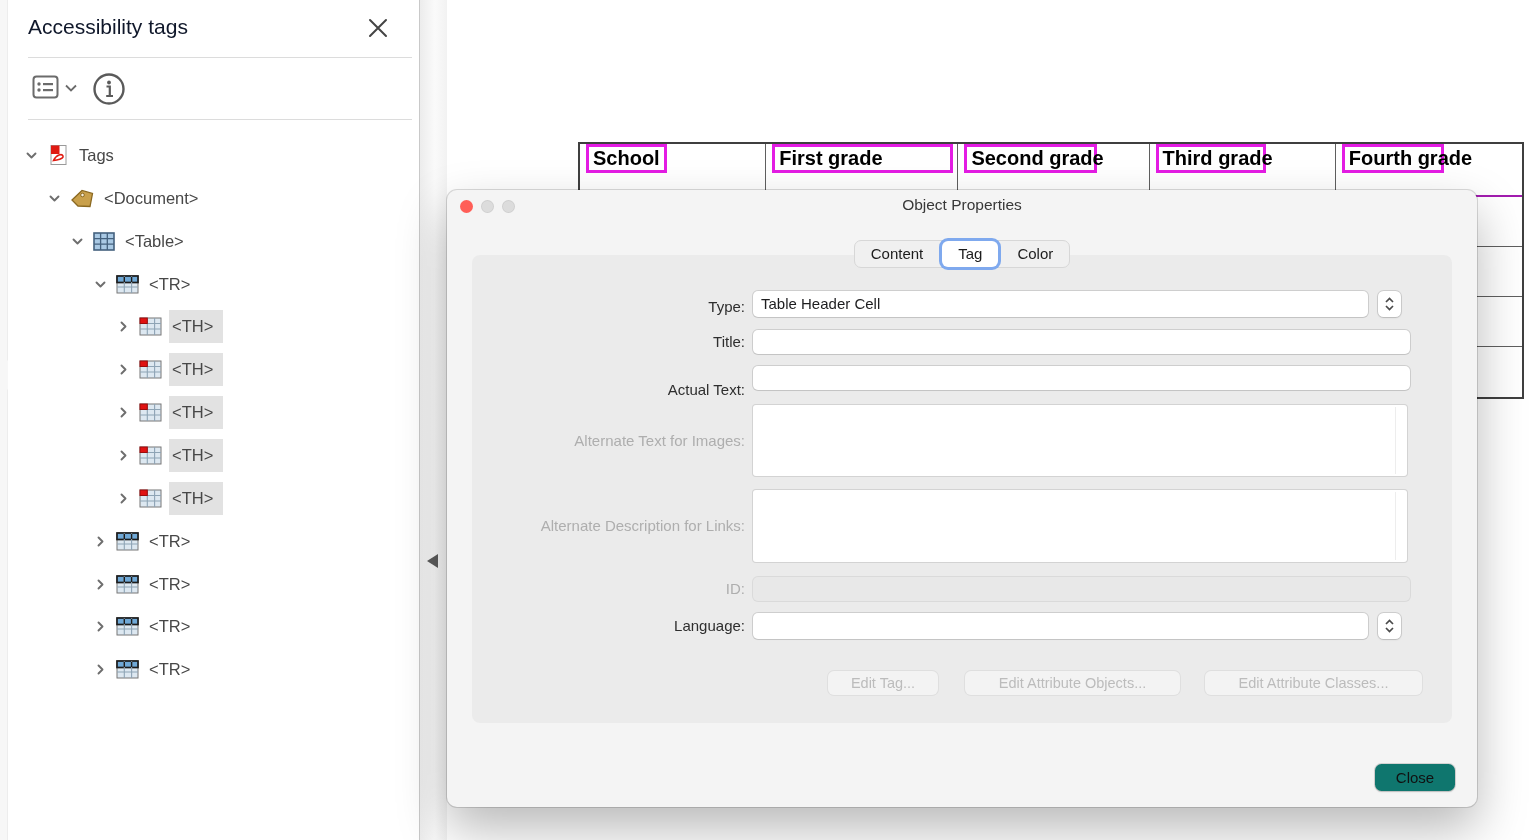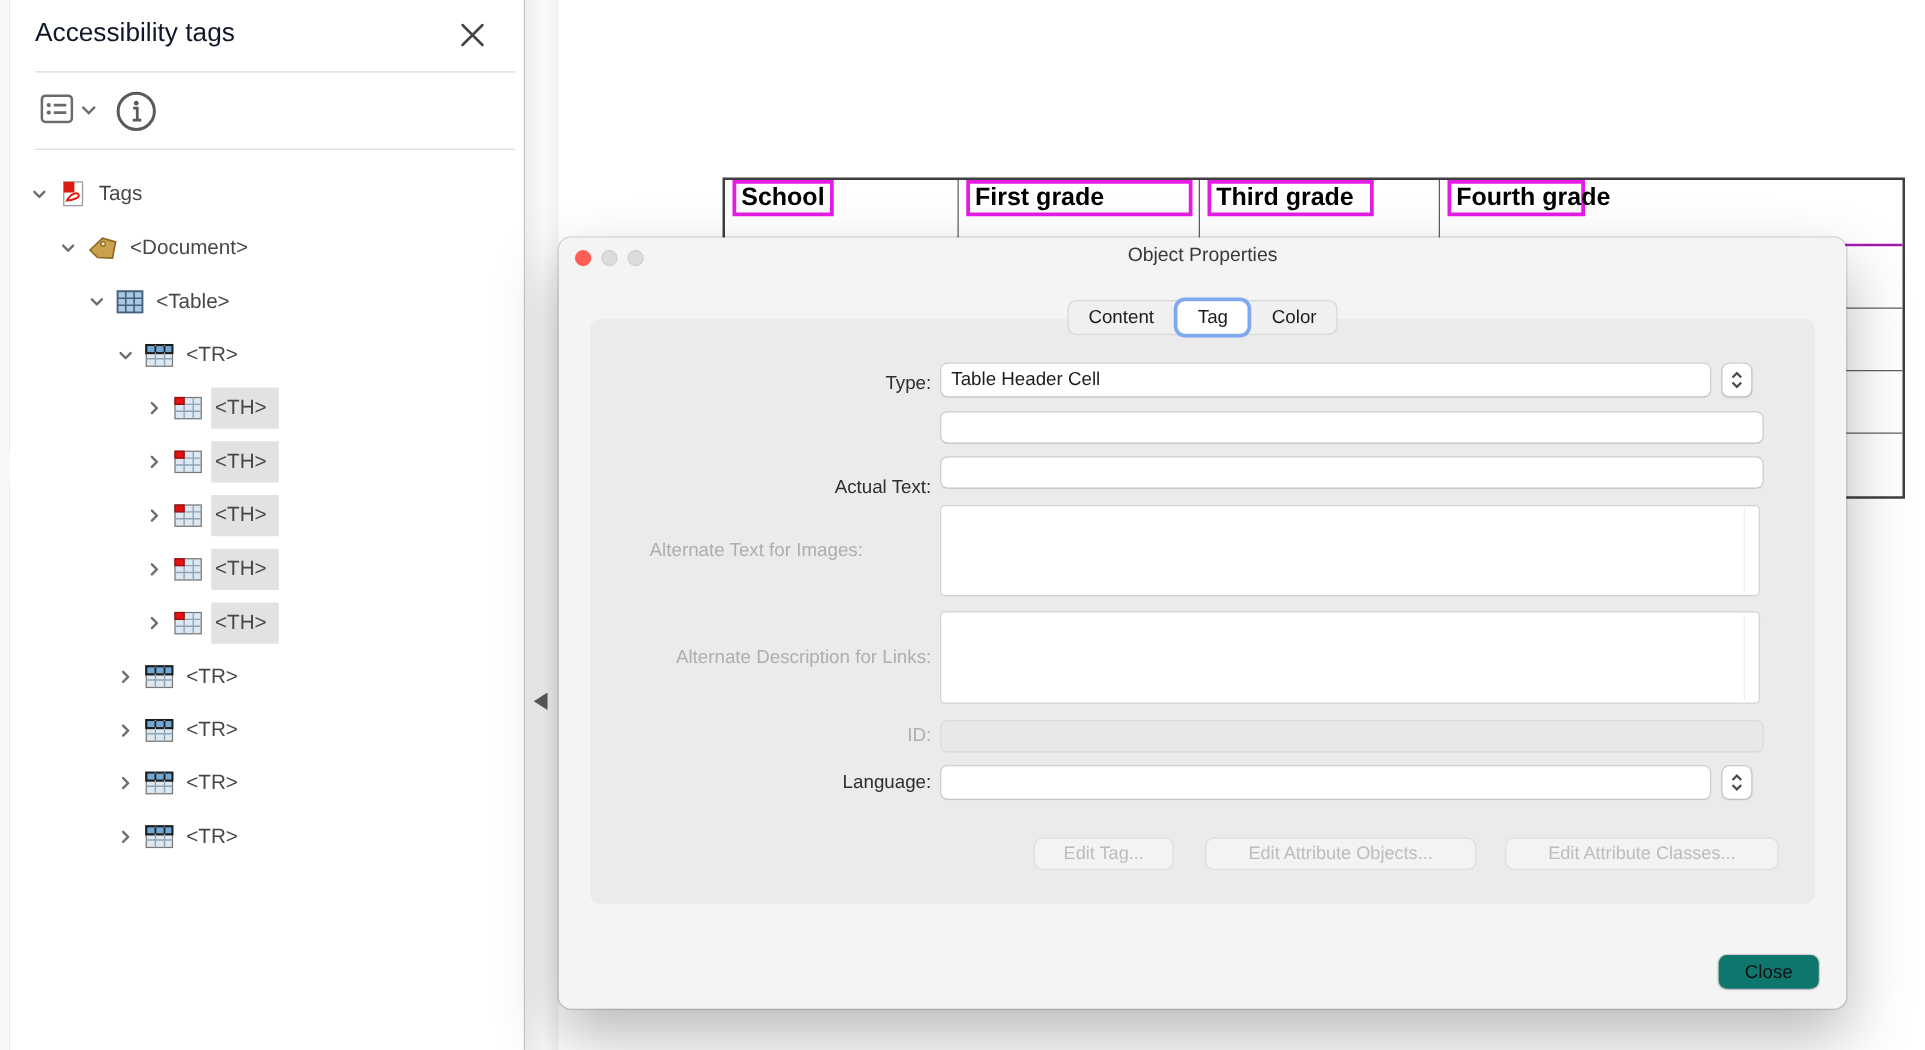--- a/index.html
+++ b/index.html
@@ -47,21 +47,21 @@
   .pdf-th:last-child { border-right:none; }
   .pdf-th:nth-child(1){ width:187px; } .pdf-th:nth-child(2){ width:193px; }
   .pdf-th:nth-child(3){ width:192px; } .pdf-th:nth-child(4){ width:187px; }
   .pdf-th:nth-child(5){ width:187px; }
   .hl-box { position:absolute; left:6px; top:0px; height:29px; display:flex; align-items:center;
             border:3px solid #e41ce4; padding:0 4px; font-weight:bold; font-size:20px; color:#000;
             white-space:nowrap; }
   .pdf-th:nth-child(2) .hl-box { width:181px; }
   .pdf-th:nth-child(3) .hl-box { width:133px; }
   .pdf-th:nth-child(4) .hl-box { width:110px; }
-  .pdf-th:nth-child(5) .hl-box { width:122px; }
+  .pdf-th:nth-child(5) .hl-box { width:102px; }
   .pdf-body-row { height:50px; border-bottom:1px solid #5f5f5f; }
   .pdf-body-row:last-child { border-bottom:none; }
 
   
   .dialog { position:absolute; left:447px; top:190px; width:1030px; height:617px;
             background:#f4f4f4; border-radius:10px; z-index:10;
             box-shadow:0 0 0 1px rgba(0,0,0,.14), 0 22px 50px rgba(0,0,0,.28); }
   .traffic { position:absolute; top:10px; width:13px; height:13px; border-radius:50%; cursor:pointer; }
   .tl-red   { left:13px;  background:#ff5e57; }
   .tl-mid   { left:34px;  background:#dcdcdc; box-shadow:inset 0 0 0 1px rgba(0,0,0,.06); }
@@ -77,21 +77,21 @@
          border-radius:6px; cursor:pointer; }
   .seg.selected { background:#fff; box-shadow:0 0 0 3px #7fa9ee; margin:0 3px; }
 
   .tabbox { position:absolute; left:25px; top:65px; width:980px; height:468px;
             background:#ebebeb; border-radius:8px; }
 
   .flabel { position:absolute; width:280px; left:18px; text-align:right;
             font-size:15px; color:#2e2e2e; }
   .flabel.disabled { color:#aeaeae; }
   .lt-type { top:104px; line-height:26px; } .lt-title { top:140px; line-height:24px; }
-  .lt-actual { top:188px; line-height:24px; } .lt-images { top:238px; line-height:26px;text-align:center; }
+  .lt-actual { top:188px; line-height:24px; } .lt-images { top:238px; line-height:26px; }
   .lt-links { top:323px; line-height:26px; } .lt-id { top:387px; line-height:24px; }
   .lt-lang { top:423px; line-height:26px; }
 
   .ffield { position:absolute; left:306px; background:#fff; border-radius:5px;
             box-shadow:0 0 0 1px rgba(0,0,0,.12), 0 1px 1px rgba(0,0,0,.05);
             font-size:15px; color:#1d1d1f; padding:0 8px; white-space:nowrap; overflow:hidden; }
   .f-type { top:101px; width:615px; height:26px; line-height:26px; }
   .f-title { top:140px; width:657px; height:24px; line-height:24px; }
   .f-actual { top:176px; width:657px; height:24px; line-height:24px; }
   .f-id { top:387px; width:657px; height:24px; line-height:24px;
@@ -130,20 +130,23 @@
   </svg>
 
   <div class="doc-area"></div>
   <div class="pdf-table">
     <div class="pdf-header-row" id="pdf-header-row">
         <div class="pdf-th">
           <div class="hl-box" style="border-color: rgb(228, 28, 228);">School</div>
         </div>
         <div class="pdf-th">
           <div class="hl-box" style="border-color: rgb(228, 28, 228);">First grade</div>
+        </div>
+        <div class="pdf-th">
+          <div class="hl-box" style="border-color: rgb(228, 28, 228);">Second grade</div>
         </div>
         <div class="pdf-th">
           <div class="hl-box" style="border-color: rgb(228, 28, 228);">Third grade</div>
         </div>
         <div class="pdf-th">
           <div class="hl-box" style="border-color: rgb(228, 28, 228);">Fourth grade</div>
         </div>
       </div>
     <div id="pdf-body">
         <div class="pdf-body-row"></div>
@@ -400,20 +403,21 @@
     <div class="tabbox"></div>
 
     <div class="flabel lt-type">Type:</div>
     <div class="ffield f-type">Table Header Cell</div>
     <div class="stepper st-type">
       <svg width="9" height="14" viewBox="0 0 9 14">
           <path d="M1 5 L4.5 1.5 L8 5 M1 9 L4.5 12.5 L8 9" fill="none" stroke="#4a4a4a" stroke-width="1.7"></path>
         </svg>
     </div>
 
+    <div class="flabel lt-title">Title:</div>
     <div class="ffield f-title"></div>
 
     <div class="flabel lt-actual">Actual Text:</div>
     <div class="ffield f-actual"></div>
 
     <div class="flabel disabled lt-images">Alternate Text for Images:</div>
     <div class="ftext f-images"></div>
 
     <div class="flabel disabled lt-links">Alternate Description for Links:</div>
     <div class="ftext f-links"></div>

